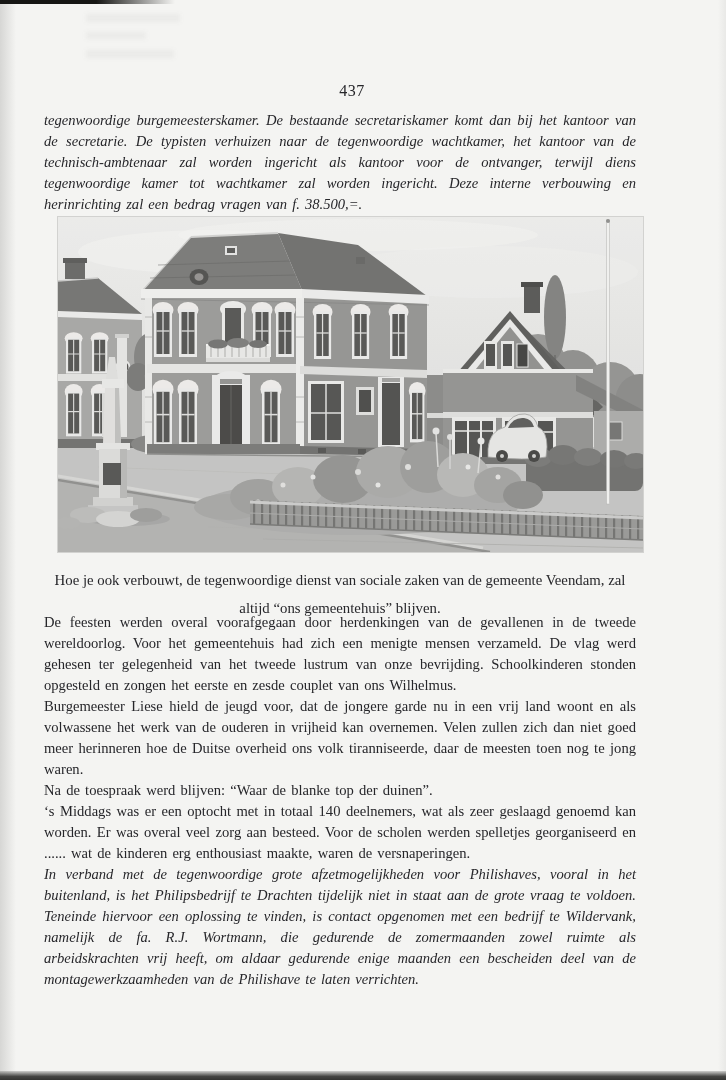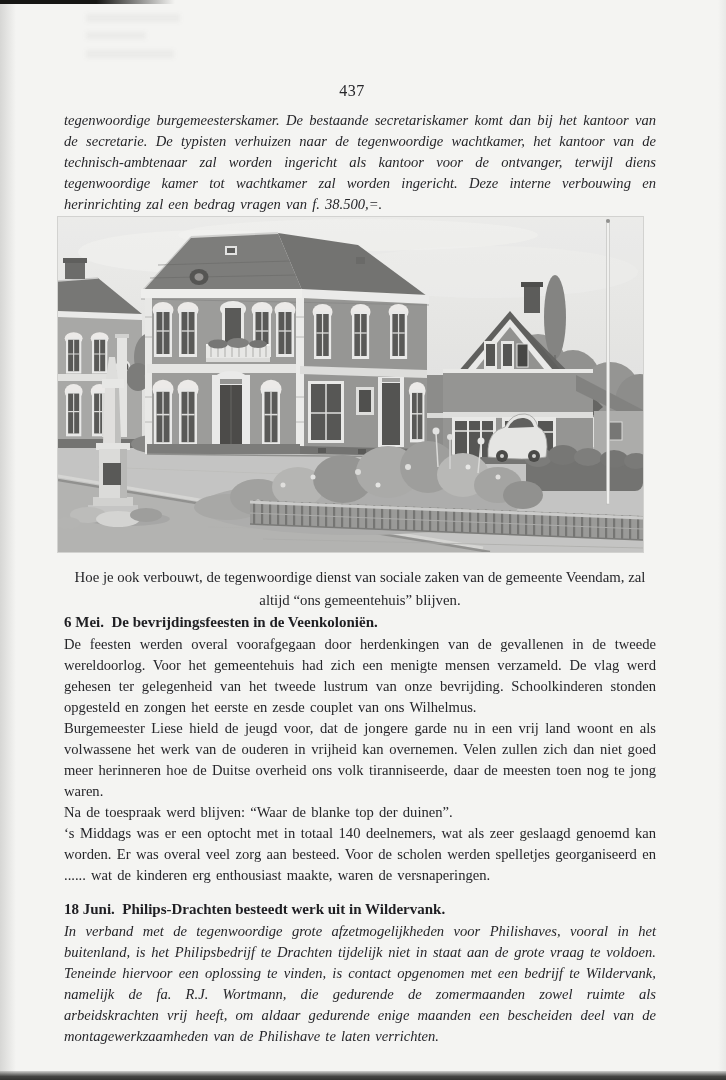--- a/index.html
+++ b/index.html
@@ -8,35 +8,35 @@
     background:#f4f4f2;
     font-family:"Liberation Serif", serif;
     color:#26262a;
     position:relative;
     overflow:hidden;
   }
   .page-number {
     position:absolute; top:82px; left:56px; width:592px;
     text-align:center; font-size:16px; letter-spacing:.5px;
   }
-  .textcol { position:absolute; left:64px; width:592px;font-family:Liberation Serif, serif; }
+  .textcol { position:absolute; left:44px; width:592px;font-family:Liberation Serif, serif; }
   p.body-par {
     margin:0; text-align:justify;
     font-size:14.6px; line-height:21px; word-spacing:1.5px;
   }
   .italic { font-style:italic; }
   #intro { top:110px; }
   figure.photo {
     position:absolute; left:58px; top:217px; width:585px; height:335px;
     margin:0; outline:1px solid #d2d2d0; background:#dedddb;
   }
   figure.photo svg { display:block; filter:contrast(.94) brightness(1.03); }
   #caption {
     top:566px; text-align:center;
-    font-size:14.8px; line-height:23px;
+    font-size:14.8px; line-height:28px;
   }
   #sections { top:612px; }
   h2.heading {
     font-size:15px; font-weight:bold; margin:0 0 1px 0;
     line-height:21px; white-space:pre-wrap; color:#1e1e22;
   }
   h2.heading.second { margin-top:13px; }
   
   .edge-left { position:absolute; left:0; top:0; width:16px; height:100%;
     background:linear-gradient(to right, rgba(60,60,58,.16), rgba(60,60,58,0)); pointer-events:none;}
@@ -344,26 +344,24 @@
     <ellipse cx="10" cy="306" rx="12" ry="6" fill="#b0b0ae"></ellipse>
   </g>
 
   <rect width="585" height="335" fill="#ffffff" opacity=".03"></rect>
 </svg>
 </figure>
 
 <div class="textcol" id="caption">Hoe je ook verbouwt, de tegenwoordige dienst van sociale zaken van de gemeente Veendam, zal altijd “ons gemeentehuis” blijven.</div>
 
 <div class="textcol" id="sections">
-  <h2 class="heading">6 Mei.  De bevrijdingsfeesten in de Veenkoloniën.</h2>
   <p class="body-par">De feesten werden overal voorafgegaan door herdenkingen van de gevallenen in de tweede wereldoorlog. Voor het gemeentehuis had zich een menigte mensen verzameld. De vlag werd gehesen ter gelegenheid van het tweede lustrum van onze bevrijding. Schoolkinderen stonden opgesteld en zongen het eerste en zesde couplet van ons Wilhelmus.</p>
   <p class="body-par">Burgemeester Liese hield de jeugd voor, dat de jongere garde nu in een vrij land woont en als volwassene het werk van de ouderen in vrijheid kan overnemen. Velen zullen zich dan niet goed meer herinneren hoe de Duitse overheid ons volk tiranniseerde, daar de meesten toen nog te jong waren.</p>
   <p class="body-par">Na de toespraak werd blijven: “Waar de blanke top der duinen”.</p>
   <p class="body-par">‘s Middags was er een optocht met in totaal 140 deelnemers, wat als zeer geslaagd genoemd kan worden. Er was overal veel zorg aan besteed. Voor de scholen werden spelletjes georganiseerd en ...... wat de kinderen erg enthousiast maakte, waren de versnaperingen.</p>
 
-  <h2 class="heading second">18 Juni.  Philips-Drachten besteedt werk uit in Wildervank.</h2>
   <p class="body-par italic">In verband met de tegenwoordige grote afzetmogelijkheden voor Philishaves, vooral in het buitenland, is het Philipsbedrijf te Drachten tijdelijk niet in staat aan de grote vraag te voldoen. Teneinde hiervoor een oplossing te vinden, is contact opgenomen met een bedrijf te Wildervank, namelijk de fa. R.J. Wortmann, die gedurende de zomermaanden zowel ruimte als arbeidskrachten vrij heeft, om aldaar gedurende enige maanden een bescheiden deel van de montagewerkzaamheden van de Philishave te laten verrichten.</p>
 </div>
 
 <div class="edge-left"></div>
 <div class="edge-right"></div>
 <div class="edge-top-left"></div>
 <div class="edge-bottom"></div>
 
 </body></html>

